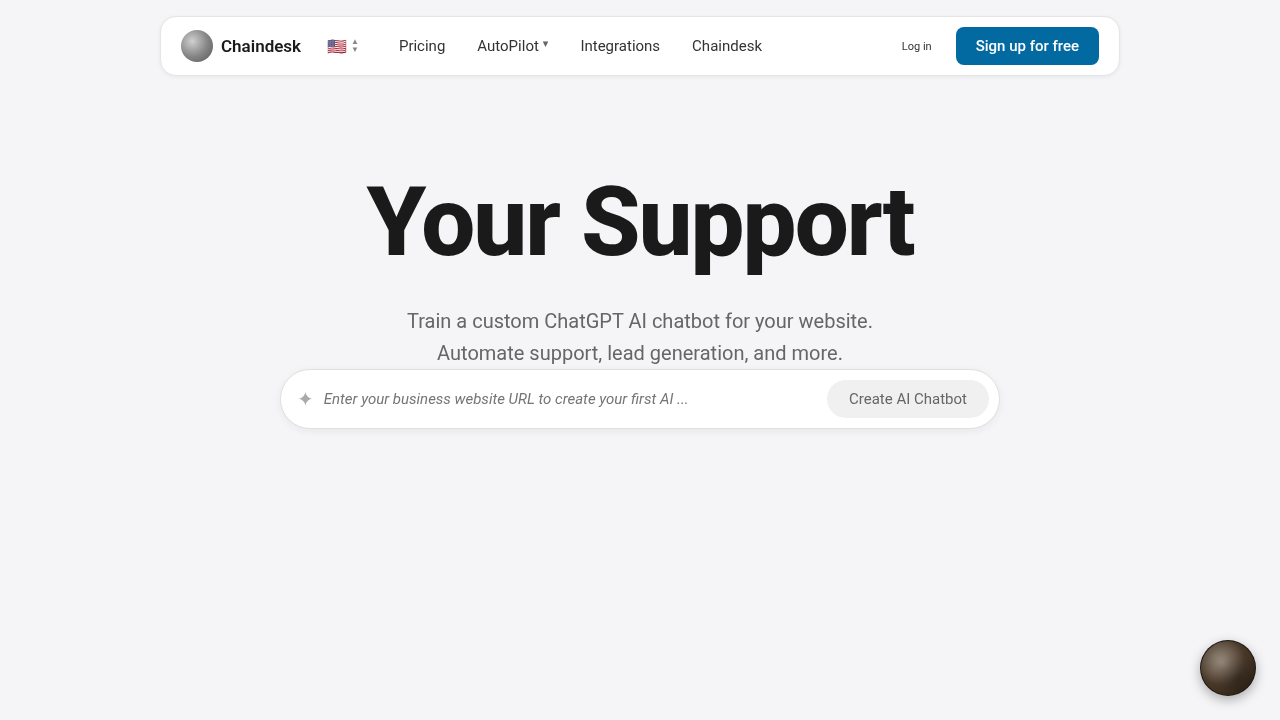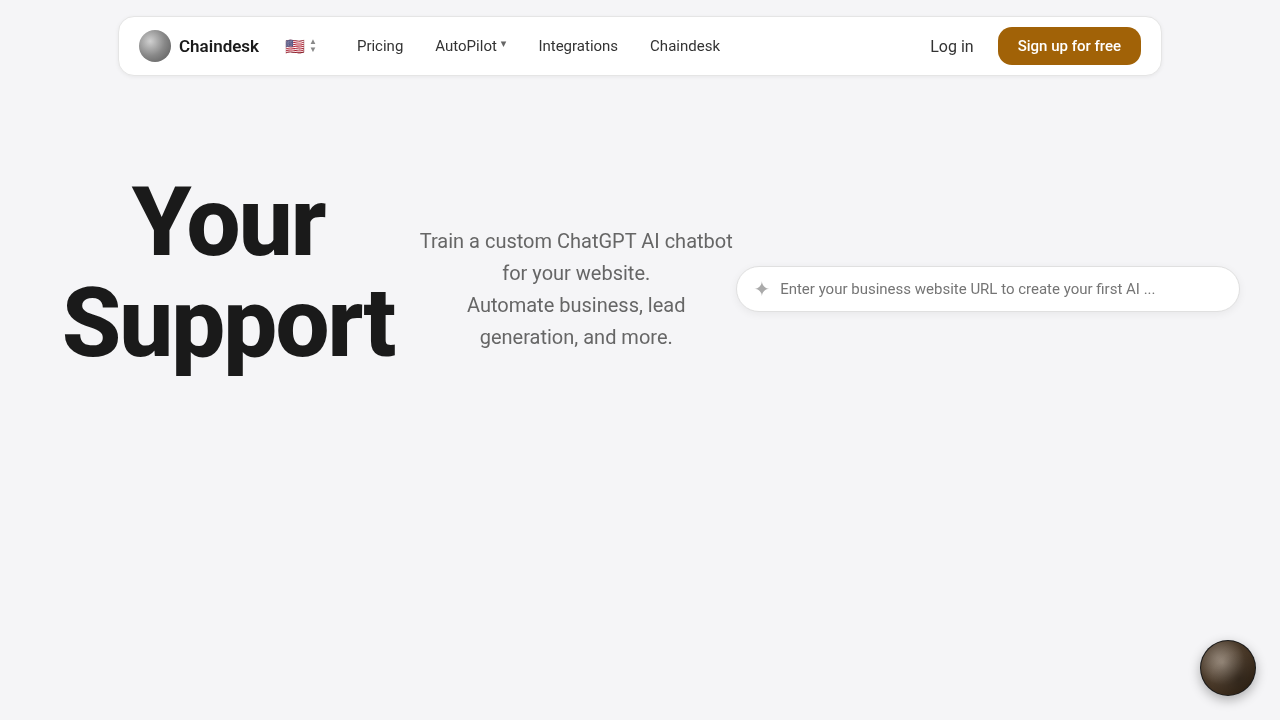--- a/index.html
+++ b/index.html
@@ -24,21 +24,21 @@
     }
 
     .navbar {
       display: flex;
       align-items: center;
       background: #ffffff;
       border: 1px solid #e5e5e5;
       border-radius: 16px;
       padding: 10px 20px;
       gap: 8px;
-      width: 1044px;
+      width: 960px;
       box-shadow: 0 1px 4px rgba(0,0,0,0.06);
     }
 
     .logo-area {
       display: flex;
       align-items: center;
       gap: 8px;
       margin-right: 8px;
     }
 
@@ -105,46 +105,46 @@
 
     .nav-right {
       display: flex;
       align-items: center;
       gap: 8px;
       margin-left: auto;
     }
 
     .login-btn {
       padding: 8px 16px;
-      font-size: 16px;
+      font-size: 11px;
       color: #333;
       cursor: pointer;
       border-radius: 8px;
       background: transparent;
       border: none;
       font-family: inherit;
     }
 
     .signup-btn {
       padding: 10px 20px;
       font-size: 15px;
       color: #fff;
-      background: #a16207;
+      background: #0369a1;
       border: none;
-      border-radius: 14px;
+      border-radius: 8px;
       cursor: pointer;
       font-family: inherit;
       font-weight: 500;
       white-space: nowrap;
     }
 
     
     .hero {
       display: flex;
-      flex-direction: row;
+      flex-direction: column;
       align-items: center;
       text-align: center;
       padding: 80px 40px 40px;
     }
 
     .hero-title {
       font-size: 96px;
       font-weight: 800;
       color: #1a1a1a;
       line-height: 1.05;
@@ -178,20 +178,21 @@
     }
 
     .url-input {
       flex: 1;
       border: none;
       outline: none;
       font-size: 15px;
       color: #999;
       background: transparent;
       font-family: inherit;
+      font-style: italic;
     }
 
     .create-btn {
       padding: 10px 22px;
       background: #f0f0f0;
       border: none;
       border-radius: 40px;
       font-size: 15px;
       color: #666;
       cursor: pointer;
@@ -276,24 +277,25 @@
   </nav>
 </div>
 
 <section class="hero">
   <h1 class="hero-title">
     <span>Your Support</span><br>
   </h1>
 
   <p class="hero-subtitle">
     <span>Train a custom ChatGPT AI chatbot for your website.</span><br>
-    <span>Automate business, lead generation, and more.</span>
+    <span>Automate support, lead generation, and more.</span>
   </p>
 
   <div class="url-input-wrapper">
     <span class="sparkle-icon">✦</span>
     <input class="url-input" type="text" placeholder="Enter your business website URL to create your first AI ..." style="">
+    <button class="create-btn">Create AI Chatbot</button>
   </div>
 </section>
 
 <div class="bottom-avatar">
   <div class="bottom-avatar-inner"></div>
 </div>
 
 </body></html>

